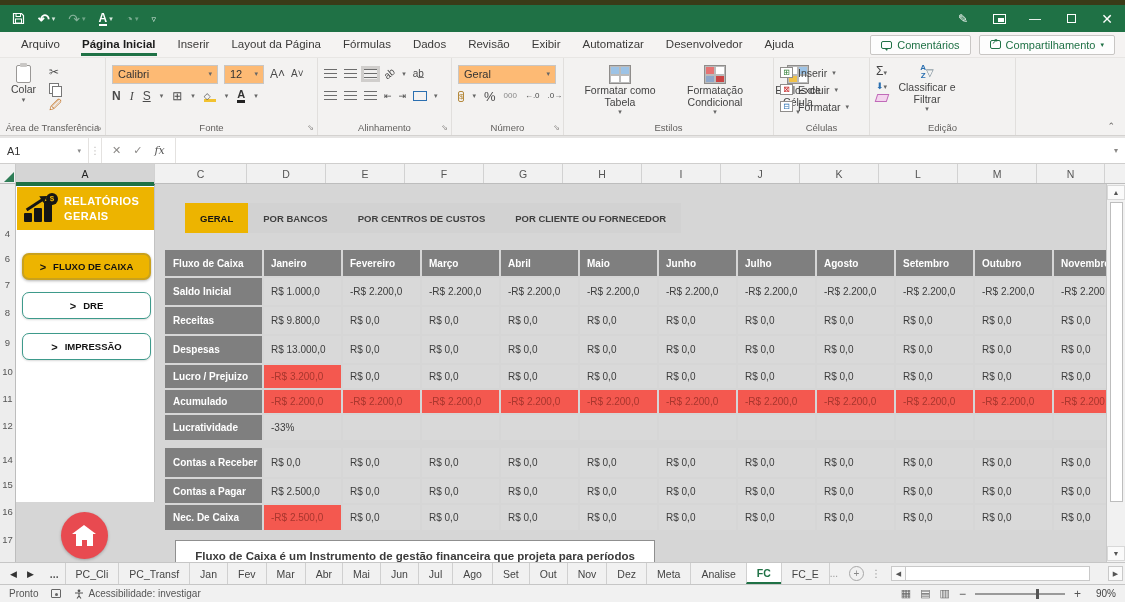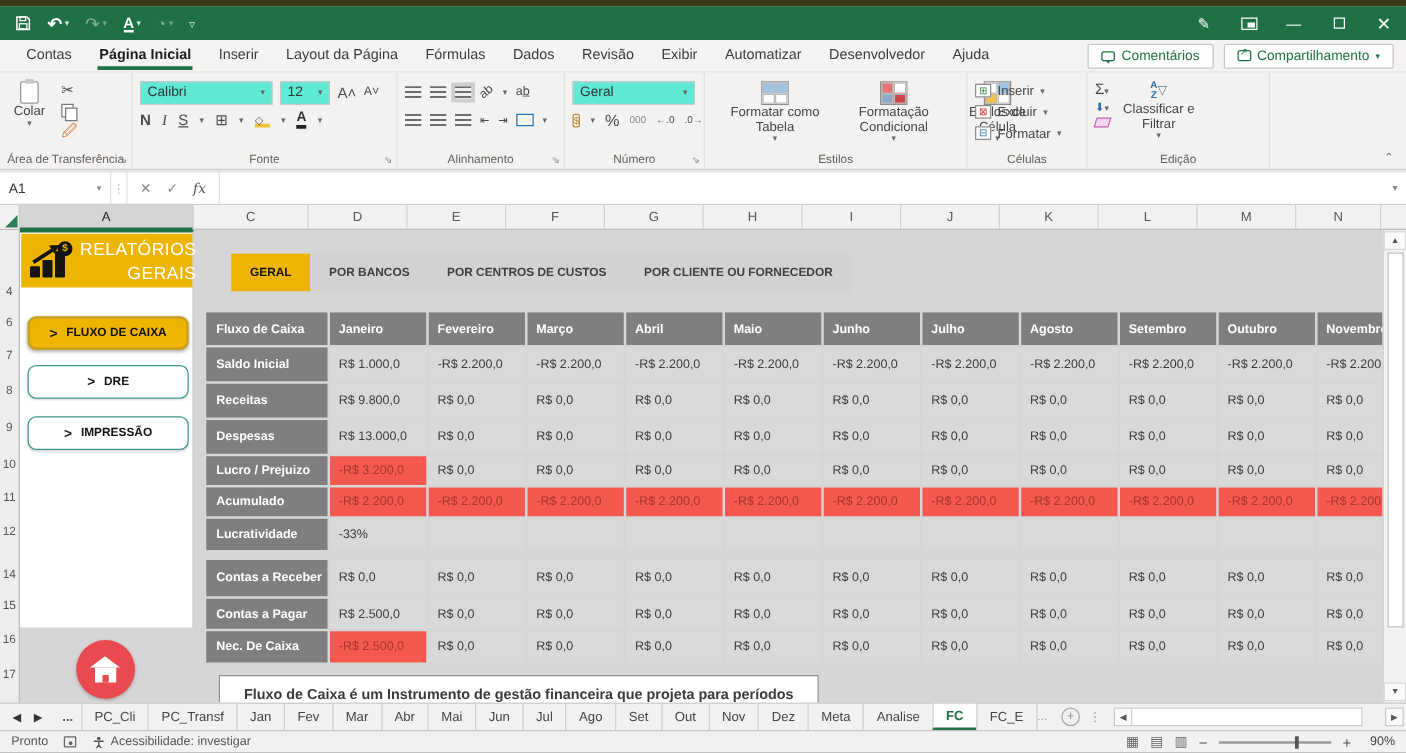--- a/index.html
+++ b/index.html
@@ -35,21 +35,21 @@
     border-right:1px solid transparent;border-top:3px solid #1f7145}
   .share-ico{width:11px;height:9px;border:1px solid #1f7145;border-radius:2px;position:relative}
   .share-ico::after{content:"↗";position:absolute;left:1px;top:-4px;font-size:8px;color:#1f7145}
   
   .ribbon{height:78px;background:#f3f2f1;display:flex;flex:none;border-bottom:1px solid #d4d2d0;position:relative}
   .rgroup{position:relative;border-right:1px solid #e1dfdd;padding:5px 6px 15px;flex:none}
   .rlabel{position:absolute;bottom:2px;left:0;right:0;text-align:center;font-size:9.5px;color:#605e5c;white-space:nowrap}
   .launcher{position:absolute;right:3px;bottom:3px;font-size:8px;color:#8a8886}
   .rrow{display:flex;align-items:center;gap:6px;height:22px}
   .ico{font-size:12px;color:#4a4a4a;line-height:1}
-  .rselect{background:#5eead4;border:1px solid #c8c6c4;font-size:11px;color:#333;display:flex;align-items:center;
+  .rselect{background:#fdba74;border:1px solid #c8c6c4;font-size:11px;color:#333;display:flex;align-items:center;
     justify-content:space-between;padding:1px 5px;height:19px}
   .rbig{display:flex;flex-direction:column;align-items:center;font-size:10.5px;color:#444;padding:0 5px;line-height:1.2}
   .clip{width:15px;height:18px;background:#fff;border:1px solid #9a9896;border-radius:2px;position:relative;margin-top:2px}
   .clip::before{content:"";position:absolute;left:3px;top:-3px;width:7px;height:4px;background:#c9c7c5;border-radius:1px}
   .grid-ico{display:grid;grid-template-columns:1fr 1fr;width:22px;height:19px;border:1px solid #8f8d8b;background:#fff}
   .grid-ico b{border:.5px solid #bbb}
   .styl{display:flex;flex-direction:column;align-items:center;font-size:10.5px;color:#444;line-height:1.15;padding:0 7px;text-align:center}
   .cellrow{display:flex;align-items:center;gap:5px;font-size:10.5px;color:#444;height:17px;white-space:nowrap}
   .mini-grid{width:13px;height:11px;border:1px solid #8f8d8b;background:linear-gradient(#fff,#fff),#fff;position:relative;font-size:8px;line-height:10px;text-align:center}
   .bars{width:13px;height:10px;background:repeating-linear-gradient(#6d6d6d 0 1.5px,transparent 1.5px 4px)}
@@ -81,21 +81,21 @@
   .rowhdrs{position:absolute;left:0;top:0;bottom:0;width:16px;background:#ededed;border-right:1px solid #bdbdbd;z-index:5}
   .rn{position:absolute;left:0;width:15px;text-align:center;font-size:9.5px;color:#555}
   .panelA{position:absolute;left:16px;top:0;width:139px;height:318px;background:#fff;border-right:1px solid #c2c2c2;border-top:2px solid #1f7145;z-index:1}
   .sbHeader{position:absolute;left:17px;top:3px;width:137px;height:43px;background:#edb400;display:flex;align-items:center;gap:4px;padding:0 5px;z-index:2}
   .chartIco{position:relative;width:38px;height:32px;flex:none}
   .chartIco .b1,.chartIco .b2,.chartIco .b3{position:absolute;bottom:3px;background:#151515;width:8px;border-radius:1px}
   .chartIco .b1{left:2px;height:9px}.chartIco .b2{left:12px;height:14px}.chartIco .b3{left:22px;height:21px}
   .chartIco .arrow{position:absolute;left:3px;top:10px;width:20px;height:3px;background:#151515;transform:rotate(-33deg)}
   .chartIco .arrow::after{content:"";position:absolute;right:-5px;top:-3px;border-left:7px solid #151515;border-top:4px solid transparent;border-bottom:4px solid transparent}
   .chartIco .coin{position:absolute;right:2px;top:0;width:12px;height:12px;border-radius:50%;background:#151515;color:#edb400;font-size:8px;font-weight:700;display:flex;align-items:center;justify-content:center}
-  .sbHeadTxt{flex:1;text-align:right;color:#fff;font-weight:400;font-size:14px;letter-spacing:.4px;line-height:1.3}
+  .sbHeadTxt{flex:1;text-align:left;color:#fff;font-weight:700;font-size:11px;letter-spacing:.4px;line-height:1.3}
   .sbBtn{position:absolute;left:22px;width:129px;height:27px;border-radius:7px;display:flex;align-items:center;
     justify-content:center;gap:7px;font-size:9.5px;font-weight:700;color:#111;z-index:2;cursor:pointer}
   .sbBtn .arr{font-weight:900;font-size:11px}
   .sbBtn.yellow{background:#edb400;border:2px solid #c9a11d;box-shadow:0 1px 3px rgba(0,0,0,.3)}
   .sbBtn.white{background:#fff;border:1.5px solid #3d9a8b;box-shadow:0 1px 2px rgba(0,0,0,.15)}
   .homeBtn{position:absolute;left:61px;top:328px;width:47px;height:47px;border-radius:50%;background:#e84a50;
     display:flex;align-items:center;justify-content:center;z-index:2;box-shadow:0 1px 3px rgba(0,0,0,.25);cursor:pointer}
   .house{position:relative;width:17px;height:12px;background:#fff;margin-top:8px}
   .house::before{content:"";position:absolute;left:-4px;top:-9px;border-left:12.5px solid transparent;border-right:12.5px solid transparent;border-bottom:9px solid #fff}
   .house::after{content:"";position:absolute;left:6px;bottom:0;width:5px;height:6px;background:#e84a50}
@@ -185,21 +185,21 @@
       <span class="tb-ico">—</span>
       <span class="tb-ico">
           <span class="restore"></span>
         </span>
       <span class="tb-ico" style="font-size:14px">✕</span>
     </div>
   </div>
 
   <div class="menubar">
     <span id="menu-tabs" style="display:flex">
-        <span class="mtab">Contas</span>
+        <span class="mtab">Arquivo</span>
         <span class="mtab active">Página Inicial</span>
         <span class="mtab">Inserir</span>
         <span class="mtab">Layout da Página</span>
         <span class="mtab">Fórmulas</span>
         <span class="mtab">Dados</span>
         <span class="mtab">Revisão</span>
         <span class="mtab">Exibir</span>
         <span class="mtab">Automatizar</span>
         <span class="mtab">Desenvolvedor</span>
         <span class="mtab">Ajuda</span>

